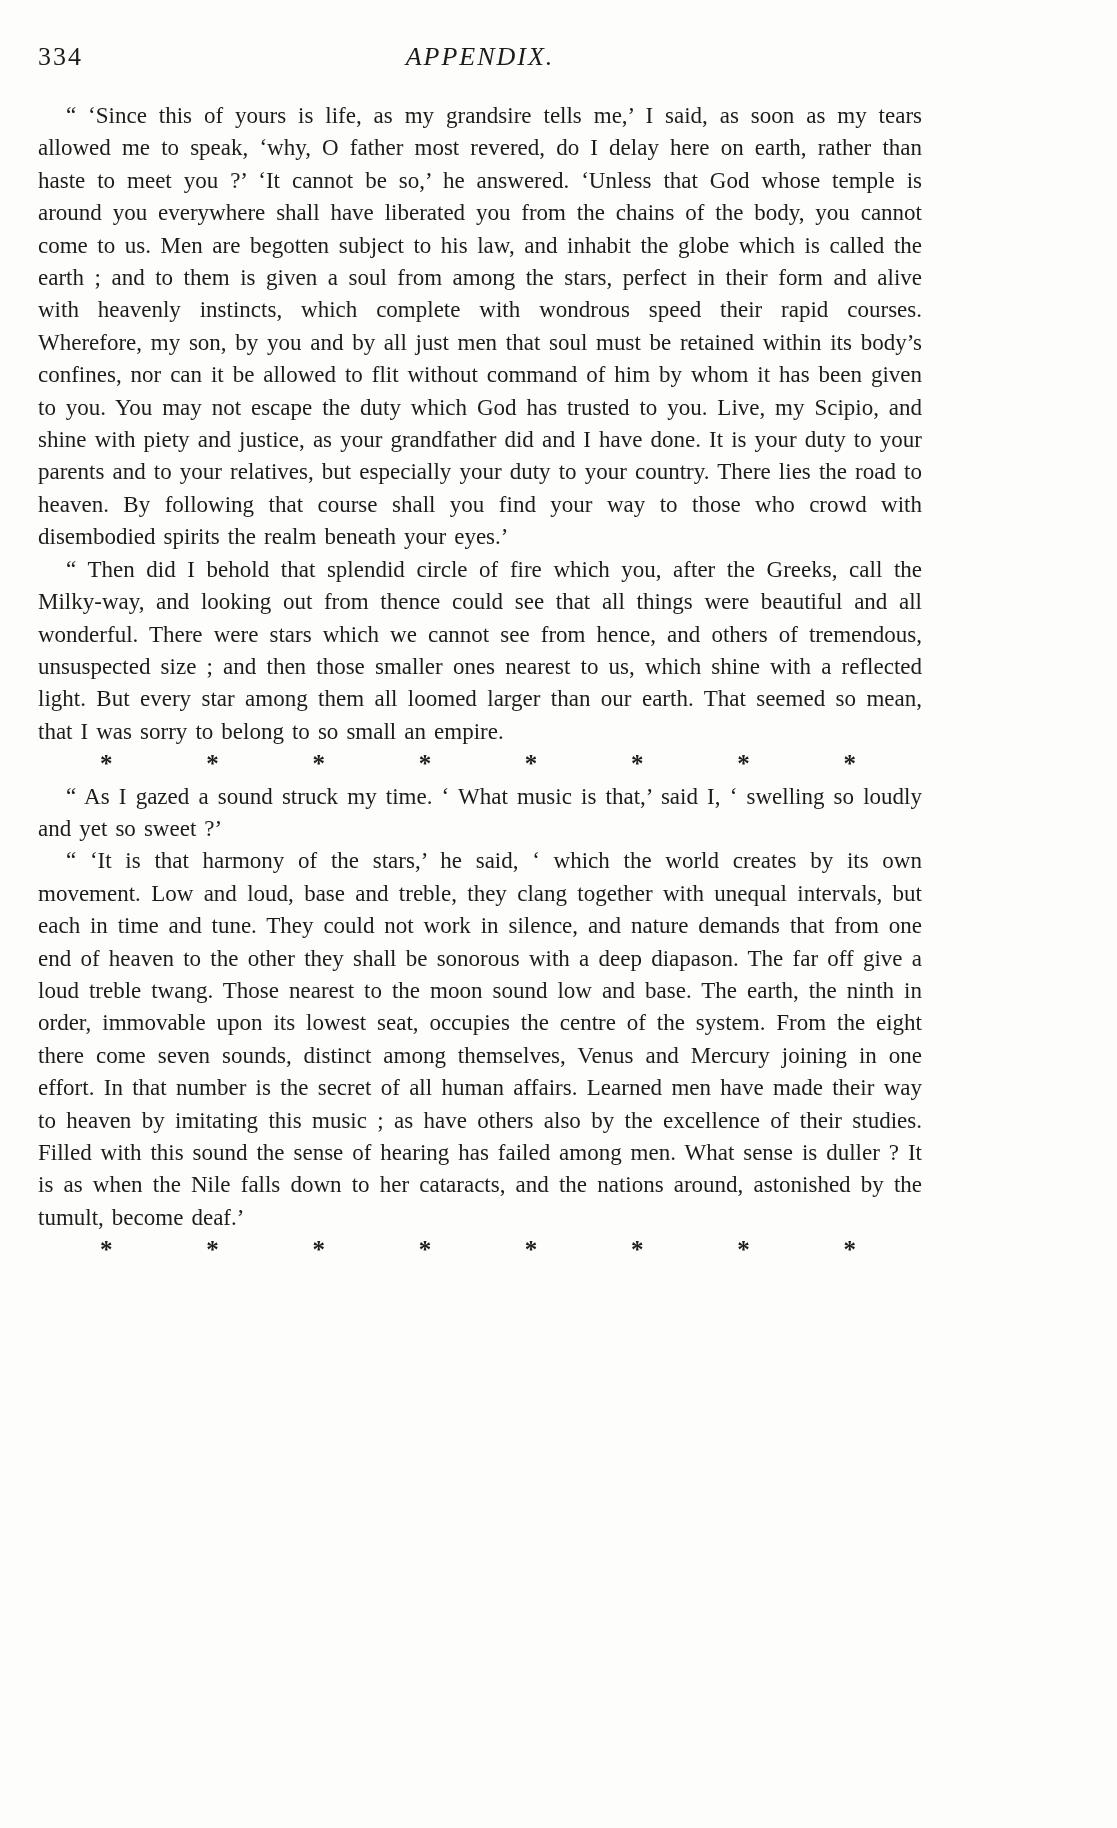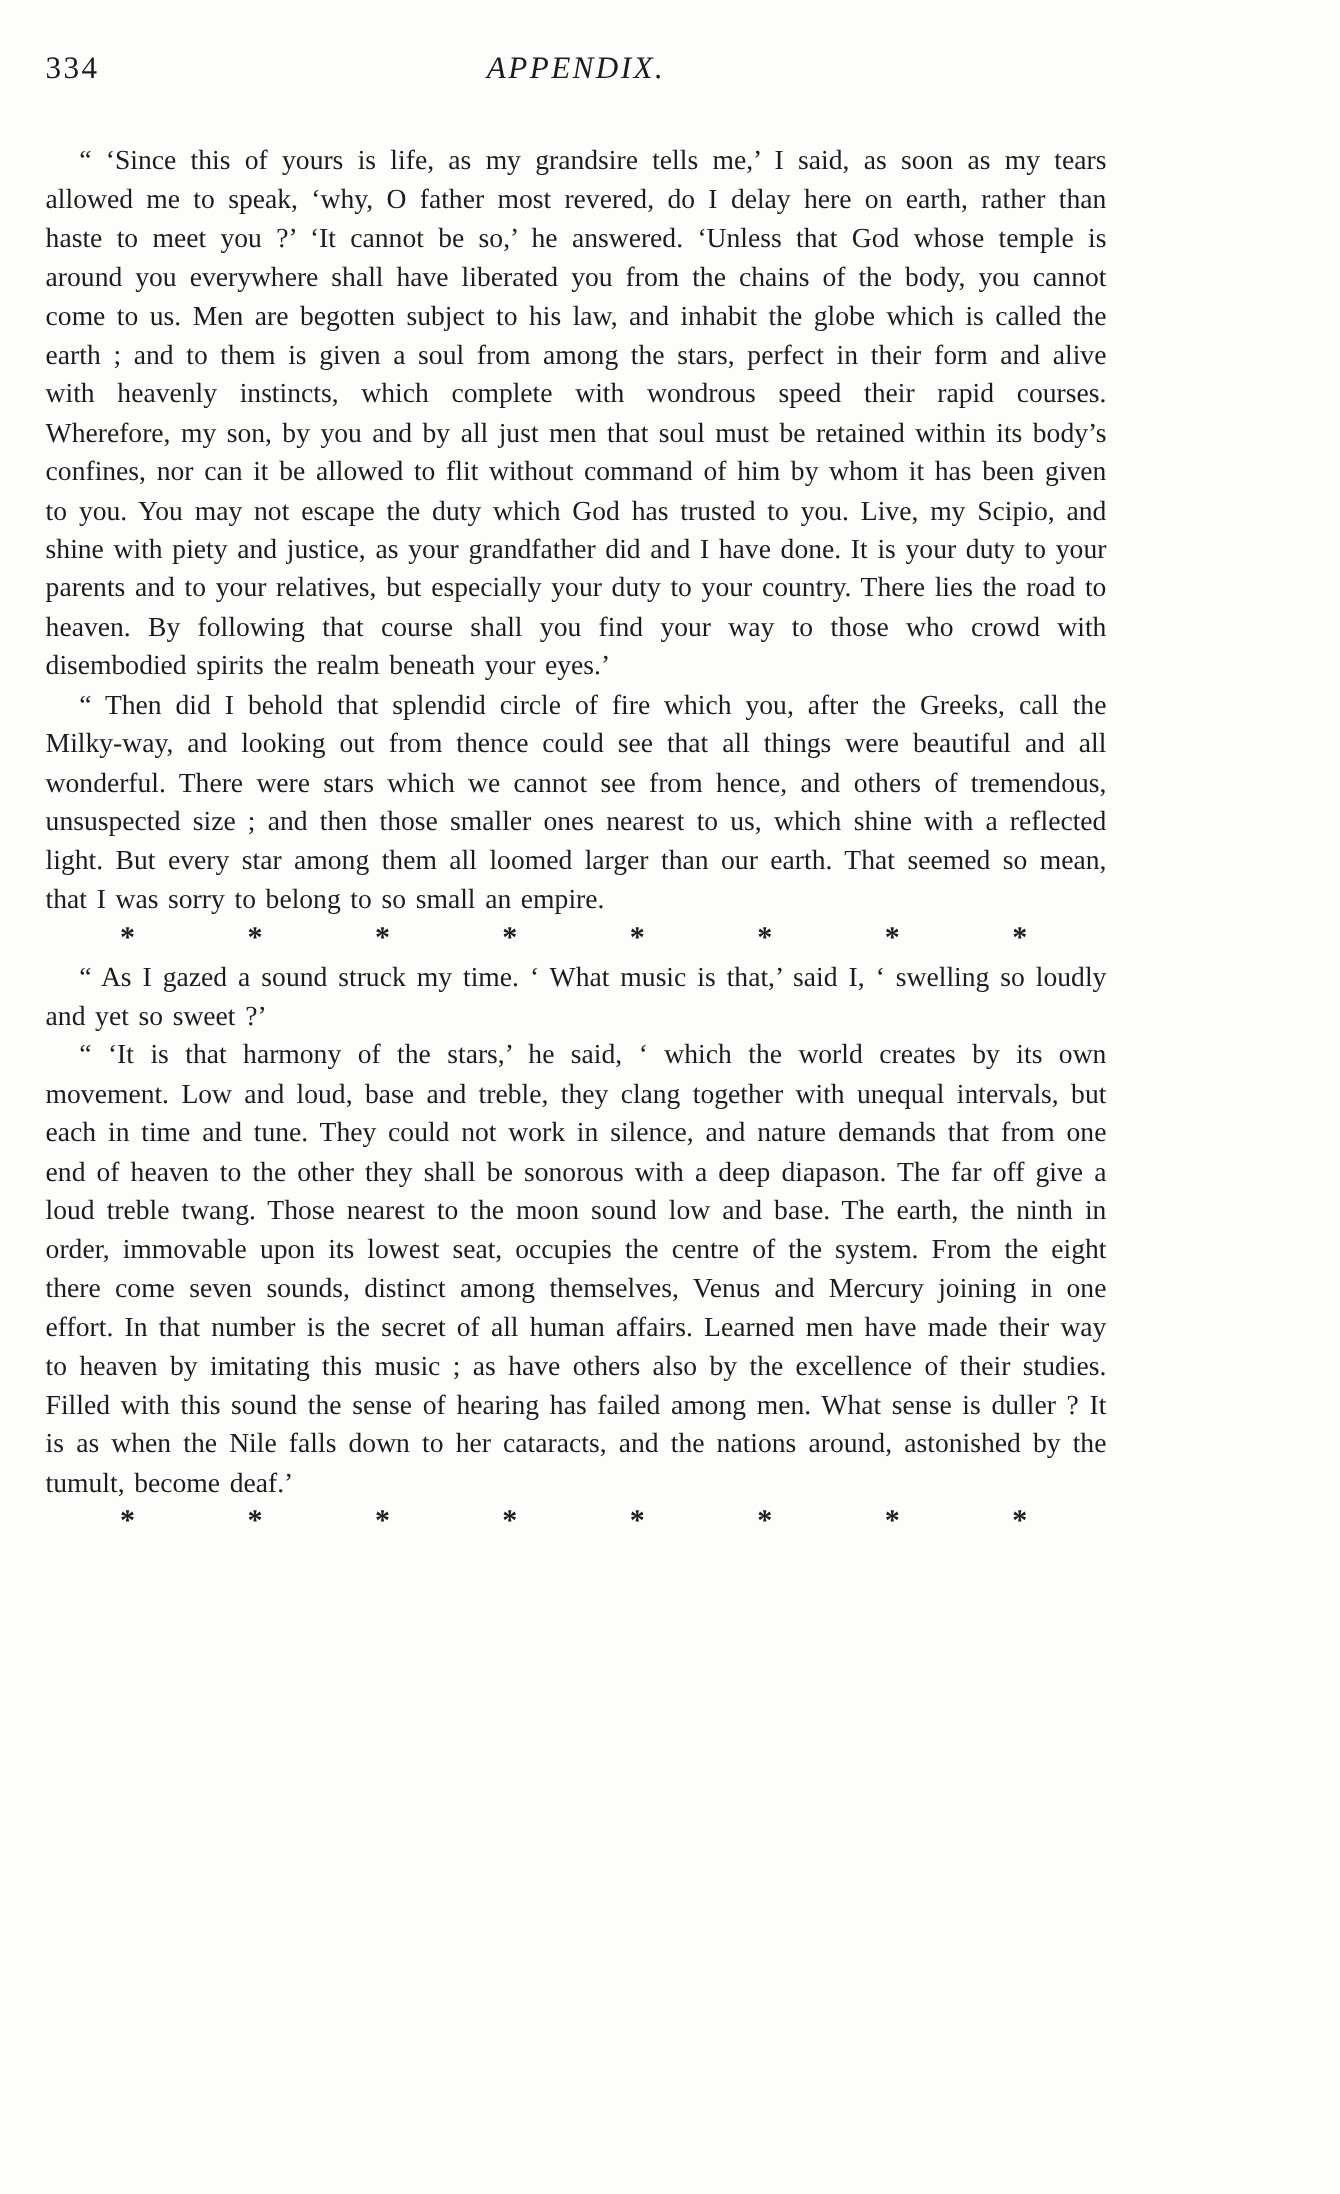--- a/index.html
+++ b/index.html
@@ -16,21 +16,21 @@
     margin: 0 auto;
     background: #fdfdfb;
     color: #1c1c1c;
     padding: 42px 195px 0 38px;
     overflow: hidden;
   }
 
   .page-header {
     position: relative;
     height: 34px;
-    margin-bottom: 42px;
+    margin-bottom: 24px;
   }
 
   .page-number {
     position: absolute;
     left: 0;
     top: 0;
     font-size: 26px;
     letter-spacing: 2px;
   }
 

